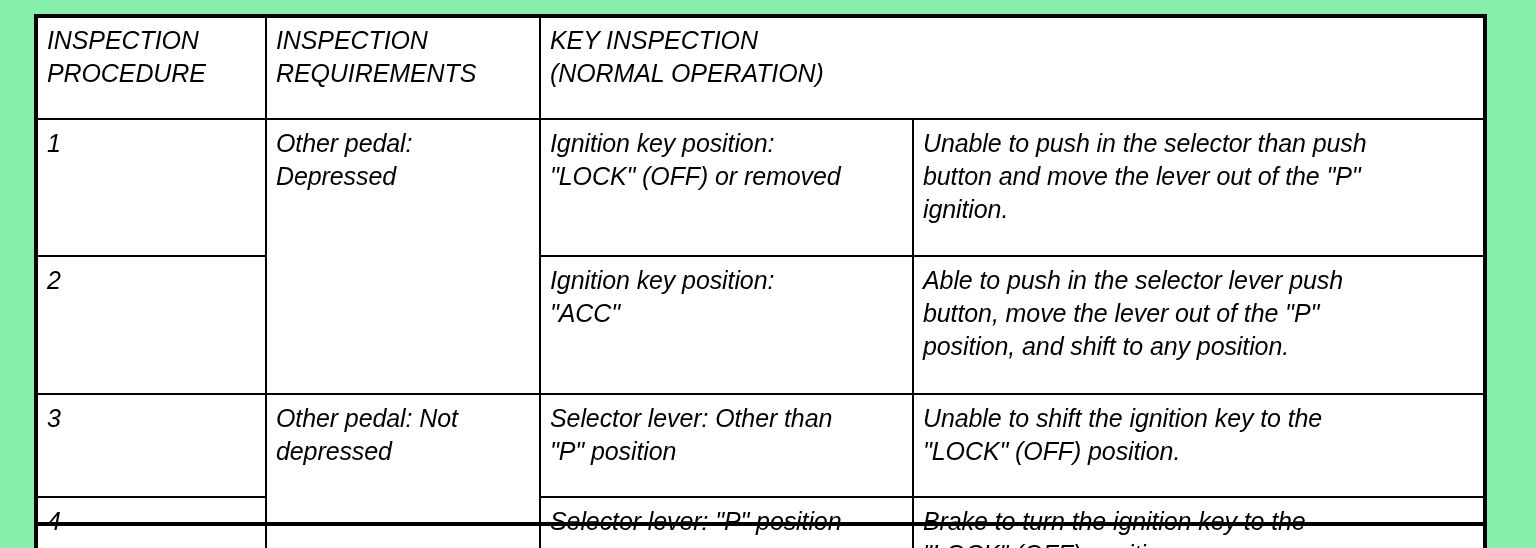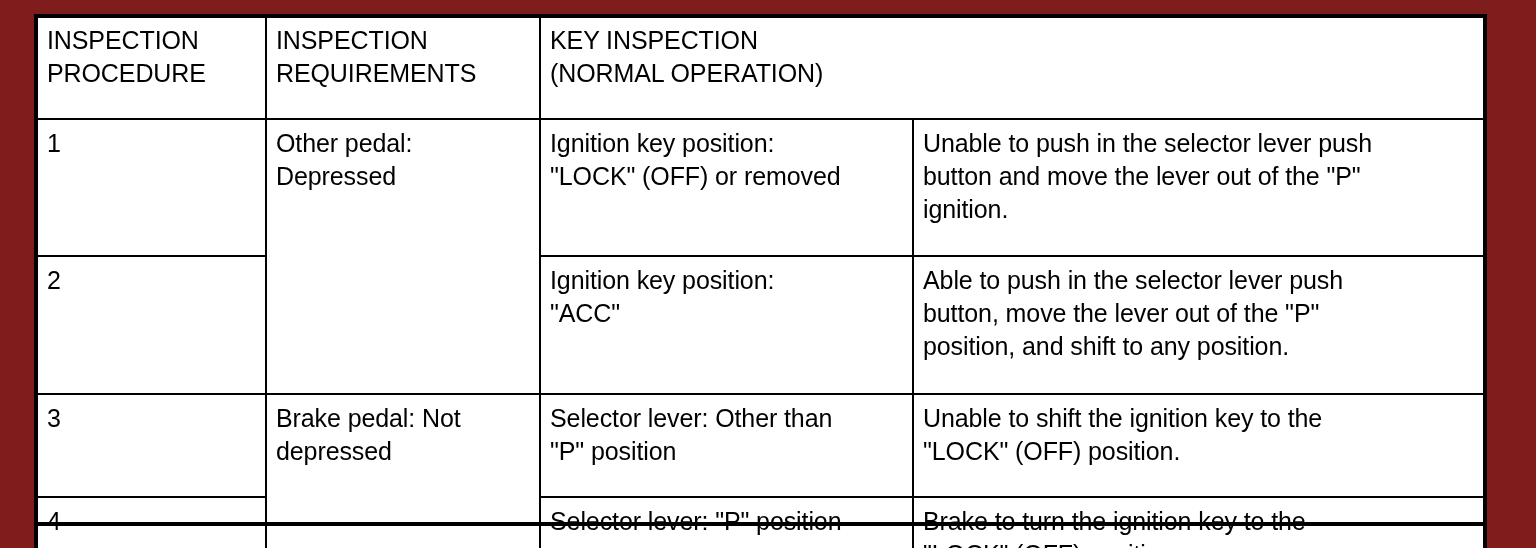--- a/index.html
+++ b/index.html
@@ -14,21 +14,22 @@
     overflow: hidden;
     font-family: "Liberation Sans", sans-serif;
     color: #000000;
     -webkit-font-smoothing: none;
   }
 
   .page {
     position: relative;
     width: 1536px;
     height: 548px;
-    background: #7f1d1d;
+    background: #86efac;
+    font-style: italic;
   }
 
   .table-wrap {
     position: absolute;
     left: 34px;
     top: 14px;
     width: 1453px;
     height: 512px;
     box-sizing: border-box;
   }
@@ -121,21 +122,21 @@
           <td class="num-cell">1</td>
           <td rowspan="2">
             <span class="cell-line">Other pedal:</span>
             <span class="cell-line">Depressed</span>
           </td>
           <td>
             <span class="cell-line">Ignition key position:</span>
             <span class="cell-line">"LOCK" (OFF) or removed</span>
           </td>
           <td>
-            <span class="cell-line">Unable to push in the selector lever push</span>
+            <span class="cell-line">Unable to push in the selector than push</span>
             <span class="cell-line">button and move the lever out of the "P"</span>
             <span class="cell-line">ignition.</span>
           </td>
         </tr>
 
         <tr class="row-2">
           <td class="num-cell">2</td>
           <td>
             <span class="cell-line">Ignition key position:</span>
             <span class="cell-line">"ACC"</span>
@@ -143,21 +144,21 @@
           <td>
             <span class="cell-line">Able to push in the selector lever push</span>
             <span class="cell-line">button, move the lever out of the "P"</span>
             <span class="cell-line">position, and shift to any position.</span>
           </td>
         </tr>
 
         <tr class="row-3">
           <td class="num-cell">3</td>
           <td rowspan="2">
-            <span class="cell-line">Brake pedal: Not</span>
+            <span class="cell-line">Other pedal: Not</span>
             <span class="cell-line">depressed</span>
           </td>
           <td>
             <span class="cell-line">Selector lever: Other than</span>
             <span class="cell-line">"P" position</span>
           </td>
           <td>
             <span class="cell-line">Unable to shift the ignition key to the</span>
             <span class="cell-line">"LOCK" (OFF) position.</span>
           </td>

